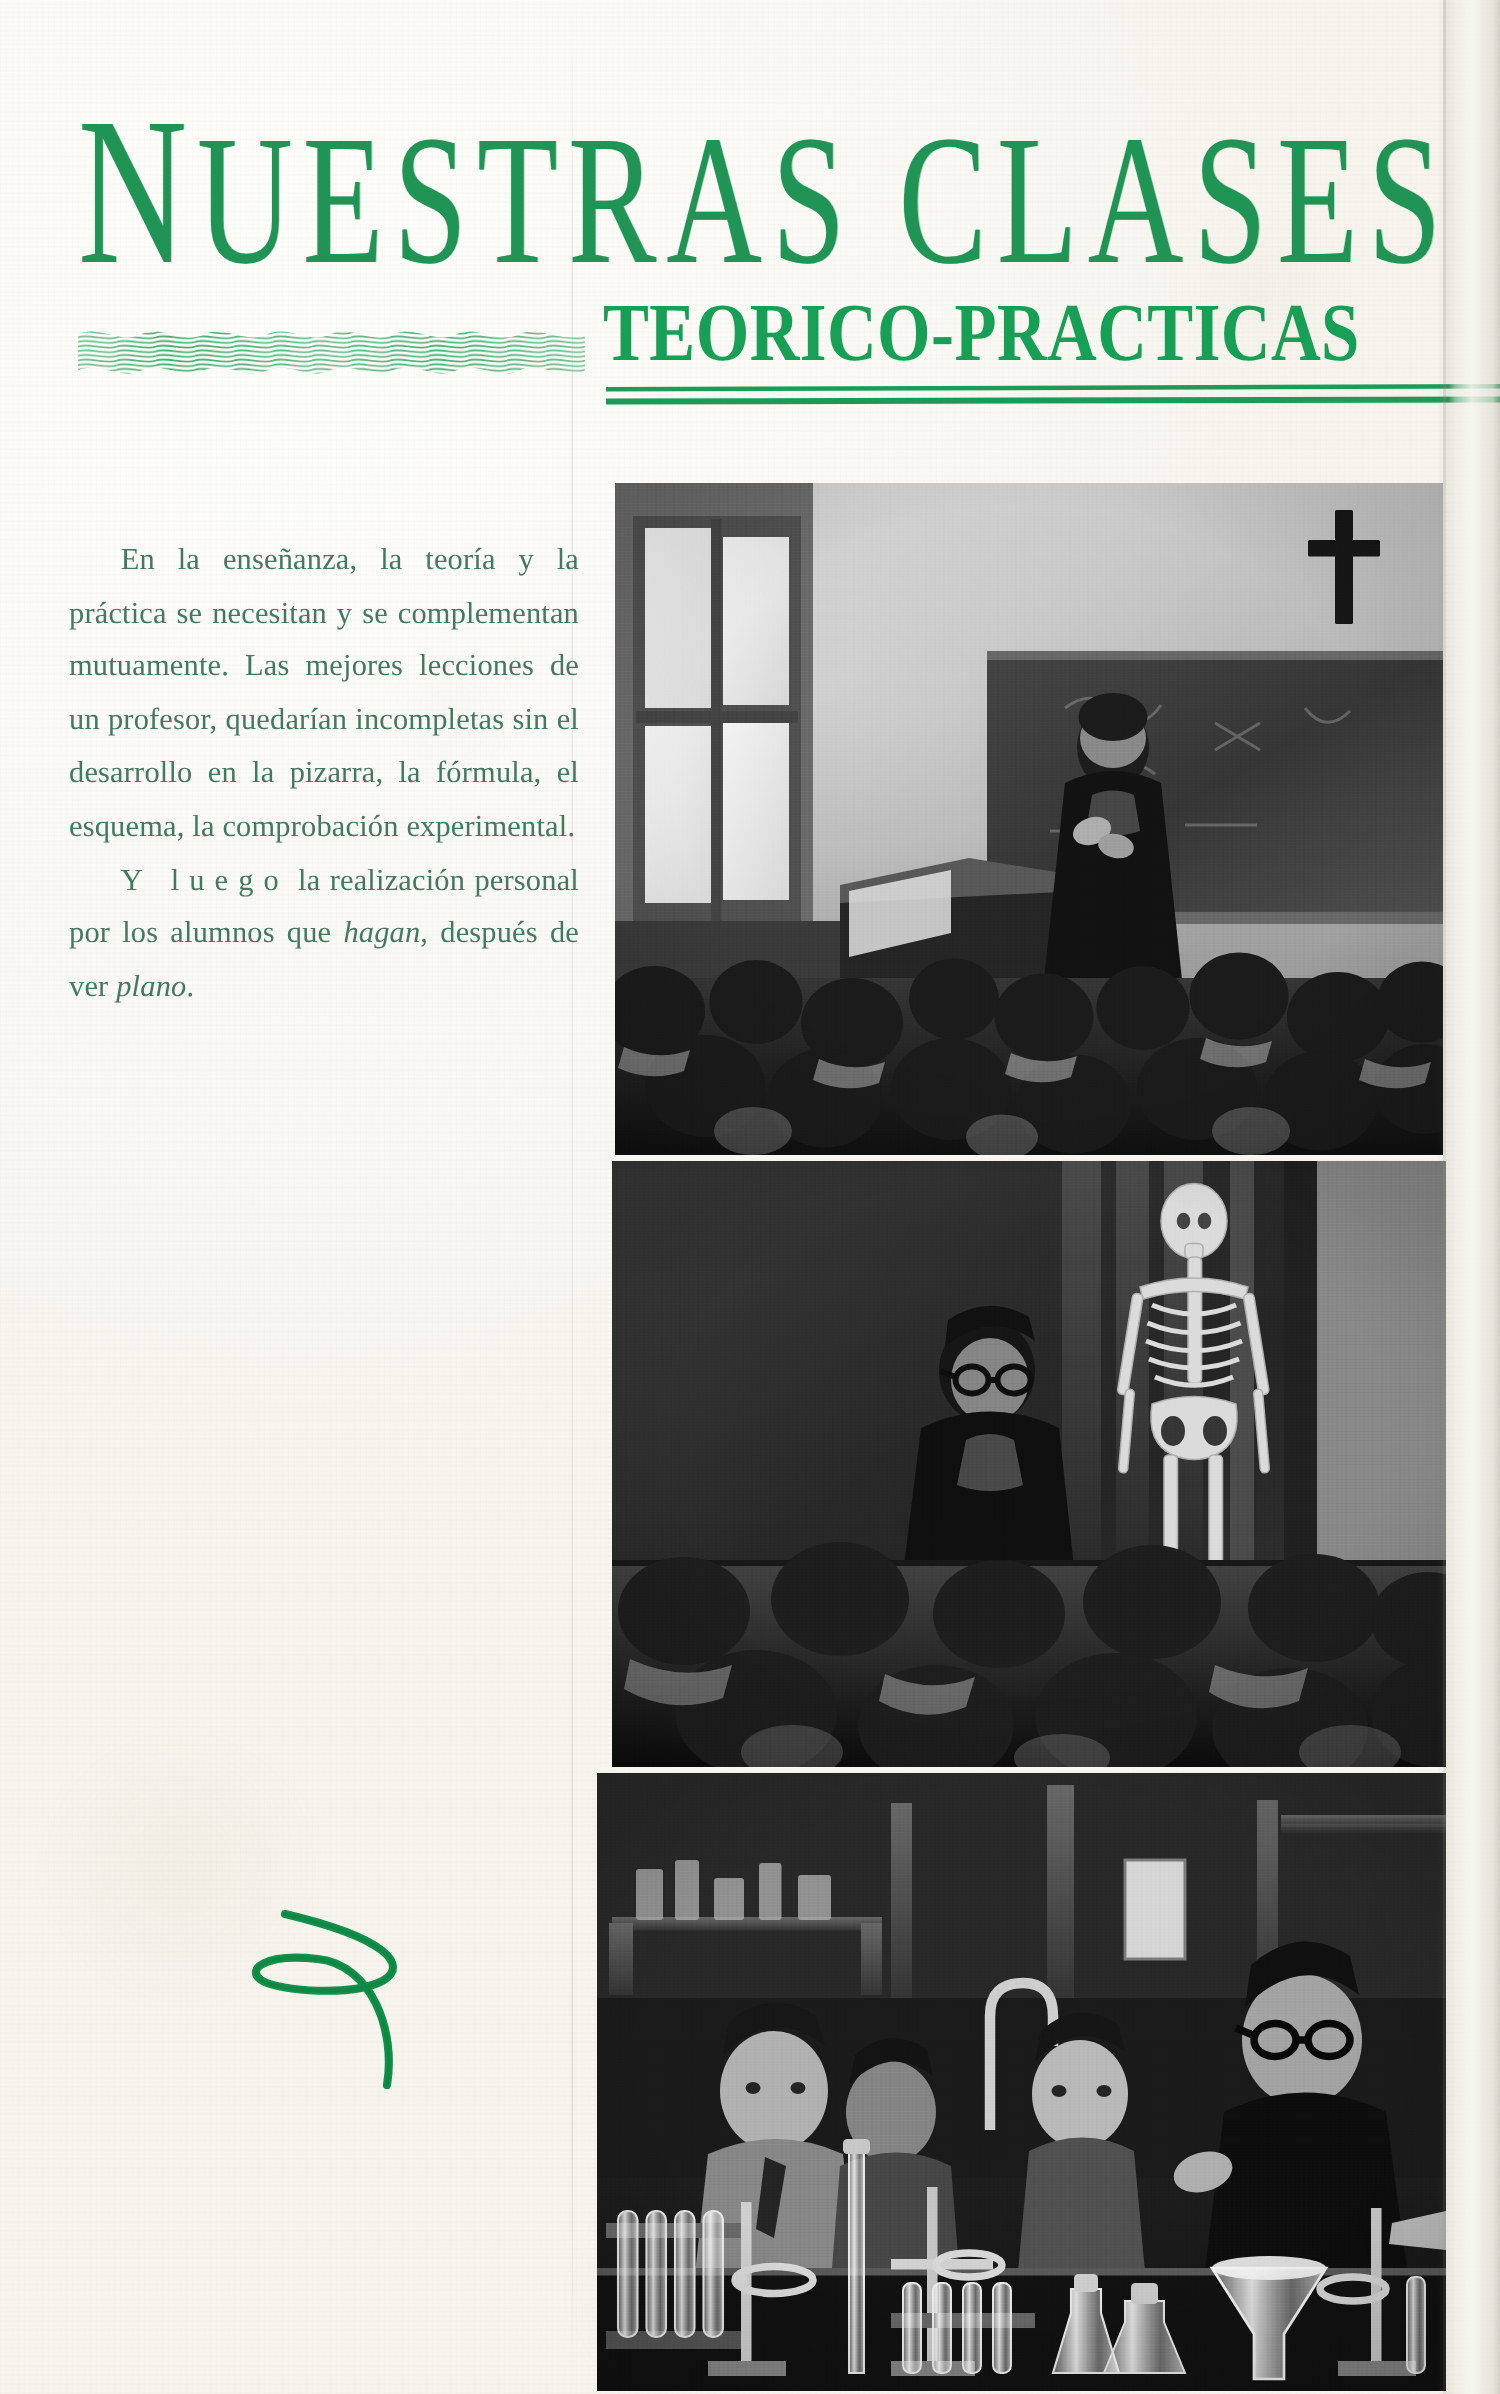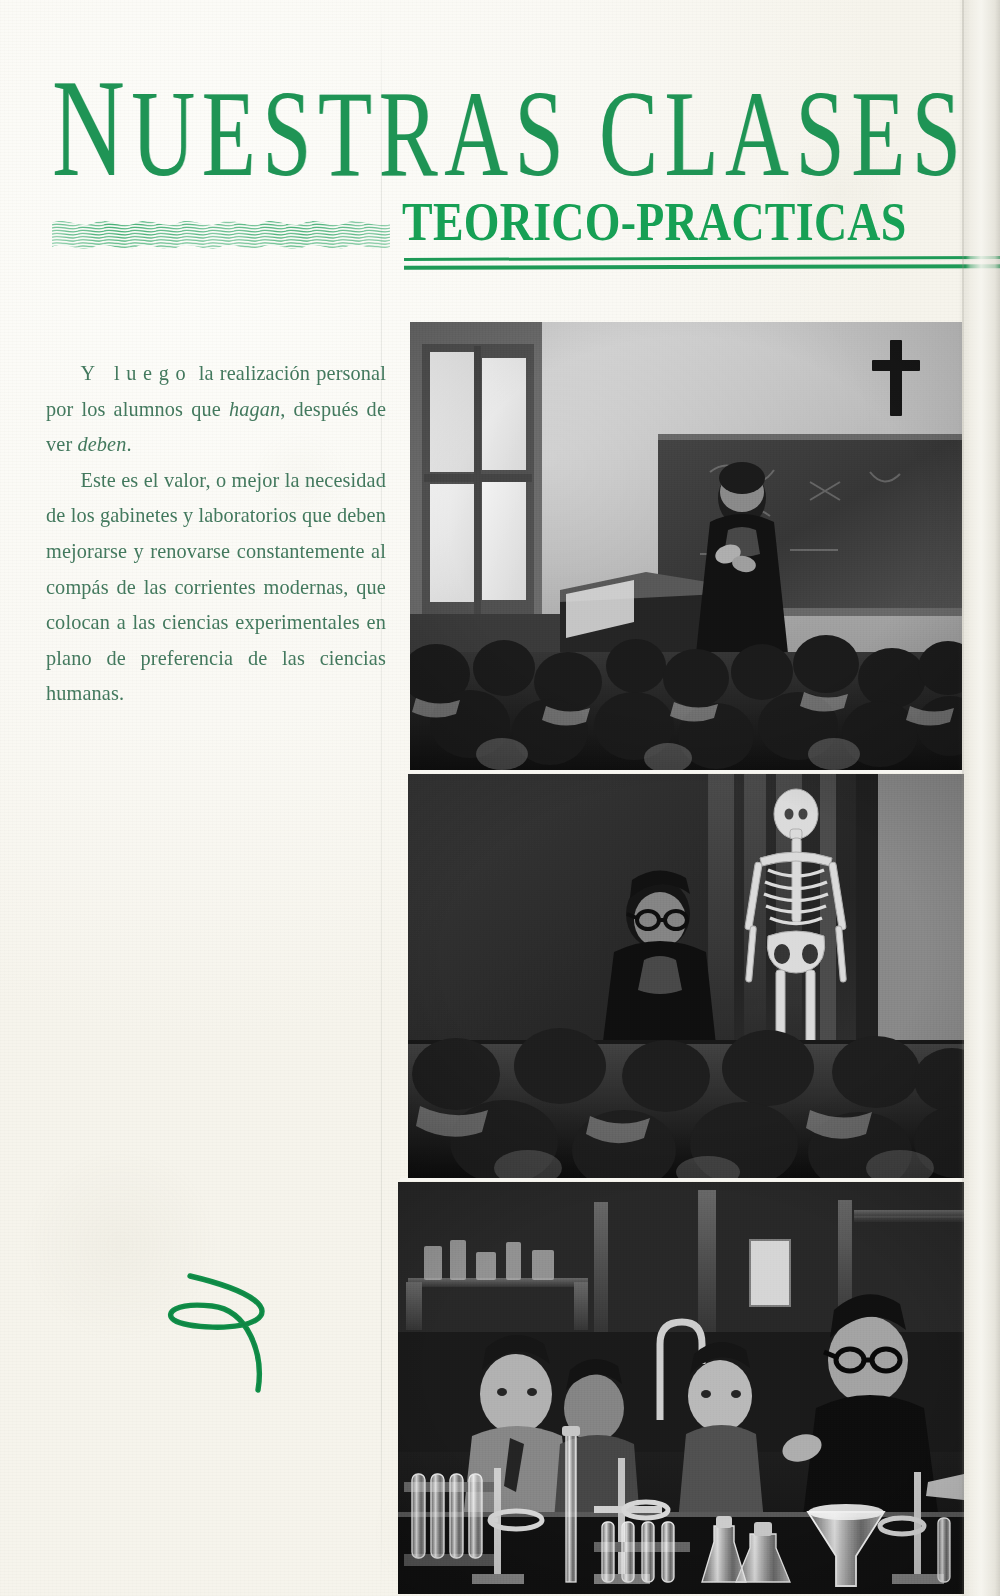--- a/index.html
+++ b/index.html
@@ -239,22 +239,22 @@
 
     <h2 class="subtitle">TEORICO-PRACTICAS</h2>
 
     <div class="sub-rules">
       <div class="r r1"></div>
       <div class="r r2"></div>
     </div>
   </div>
 
   <div class="text-col">
-    <p><span class="spaced">Y luego</span><span> la realización personal por los alumnos que </span><i>hagan</i><span>, después de ver </span><i>deben</i><span>.</span></p>
-    <p>Este es el valor, o mejor la necesidad de los gabinetes y laboratorios que deben mejorarse y renovarse constantemente al compás de las corrientes modernas, que colocan a las ciencias experimentales en plano de preferencia de las ciencias humanas.</p>
+    <p>En la enseñanza, la teoría y la práctica se necesitan y se complementan mutuamente. Las mejores lecciones de un profesor, quedarían incompletas sin el desarrollo en la pizarra, la fórmula, el esquema, la comprobación experimental.</p>
+    <p><span class="spaced">Y luego</span><span> la realización personal por los alumnos que </span><i>hagan</i><span>, después de ver </span><i>plano</i><span>.</span></p>
   </div>
 
   <div class="flourish">
     <svg width="140" height="160" viewBox="0 0 140 160" aria-hidden="true">
       <path d="M30 18 C 98 34, 112 52, 96 62 C 78 73, 26 70, 14 62 C 4 55, 16 44, 52 48 C 88 52, 104 96, 98 132" fill="none" stroke="#119049" stroke-width="5.4" stroke-linecap="round" stroke-linejoin="round"></path>
       <path d="M30 18 C 98 34, 112 52, 96 62 C 78 73, 26 70, 14 62 C 4 55, 16 44, 52 48 C 88 52, 104 96, 98 132" fill="none" stroke="#0d7d3f" stroke-width="2.2" stroke-linecap="round" opacity=".55"></path>
     </svg>
   </div>
 
   <div class="photo" id="photo1">

